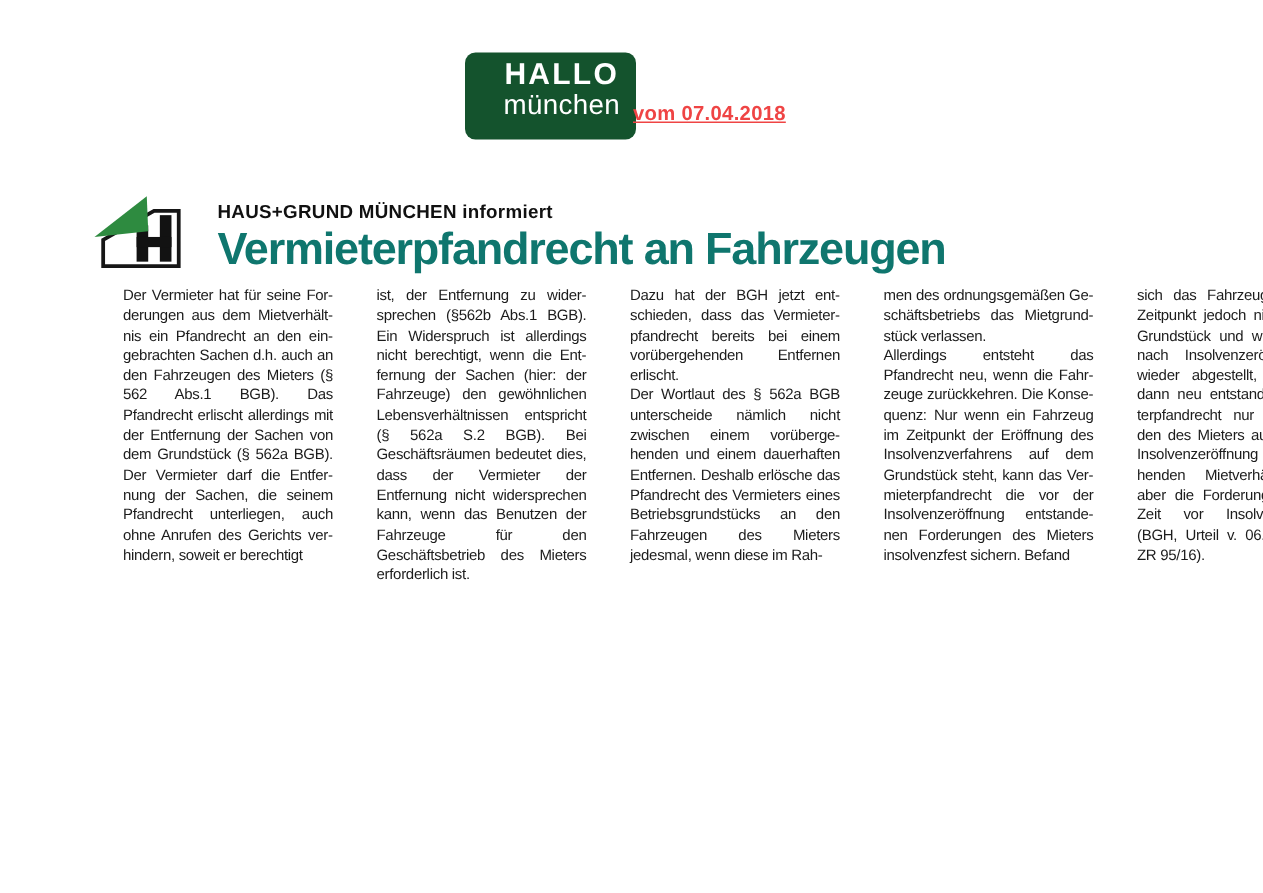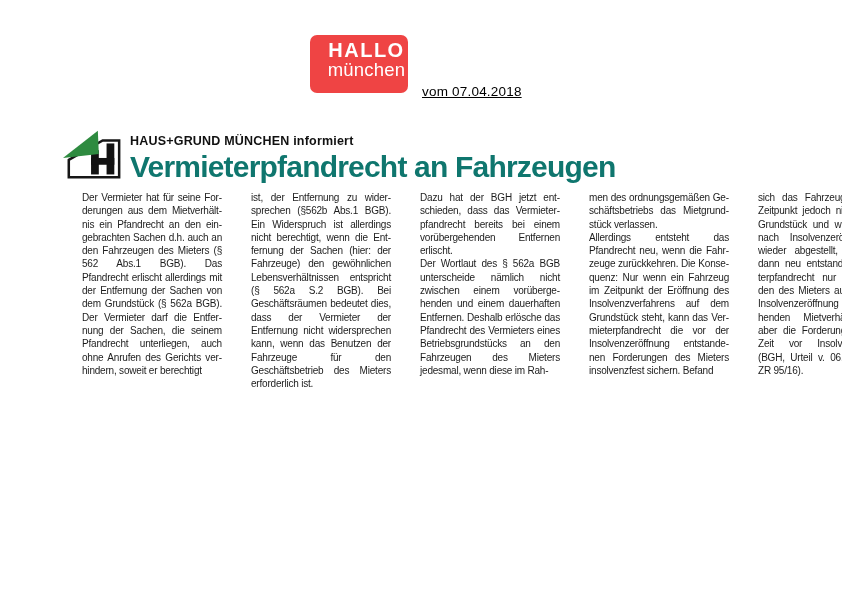--- a/index.html
+++ b/index.html
@@ -8,22 +8,22 @@
     background:#ffffff;
     position:relative;
     font-family:"Liberation Sans", sans-serif;
     color:#1b1b1b;
     overflow:hidden;
   }
 
   
   .masthead-box {
     position:absolute; left:310px; top:35px;
-    width:98px; height:58px;
-    background:#ef4444;
+    width:114px; height:58px;
+    background:#14532d;
     border-radius:7px;
     color:#ffffff;
     text-align:center;
     box-sizing:border-box;
     padding-top:5px;
     padding-left:15px;
   }
   .masthead-name1 {
     font-size:20px; font-weight:bold; line-height:1;
     letter-spacing:1.5px;
@@ -33,31 +33,31 @@
     margin-top:1px; letter-spacing:0.2px;
   }
   .masthead-tagline {
     font-family:"DejaVu Sans Mono", monospace;
     font-size:6.5px; margin-top:20px; letter-spacing:0.3px;
     white-space:nowrap;
   }
 
   
   .issue-date {
-    position:absolute; left:422px; top:84px;
-    font-size:13.5px; font-weight:normal;
+    position:absolute; left:422px; top:68px;
+    font-size:13.5px; font-weight:bold;
     text-decoration:underline;
     letter-spacing:0.2px;
-    color:#000000;
+    color:#ef4444;
   }
 
   
   .article-header {
     position:absolute; left:62px; top:127px;
-    display:flex; gap:6px; align-items:flex-start;
+    display:flex; gap:21px; align-items:flex-start;
   }
   .house-logo { width:62px; height:60px; flex:0 0 auto; }
   .kicker {
     font-size:12.5px; font-weight:bold;
     margin-top:7px; letter-spacing:0.2px;
     color:#111;
   }
   .headline {
     font-size:30px; font-weight:bold;
     letter-spacing:-0.8px;

